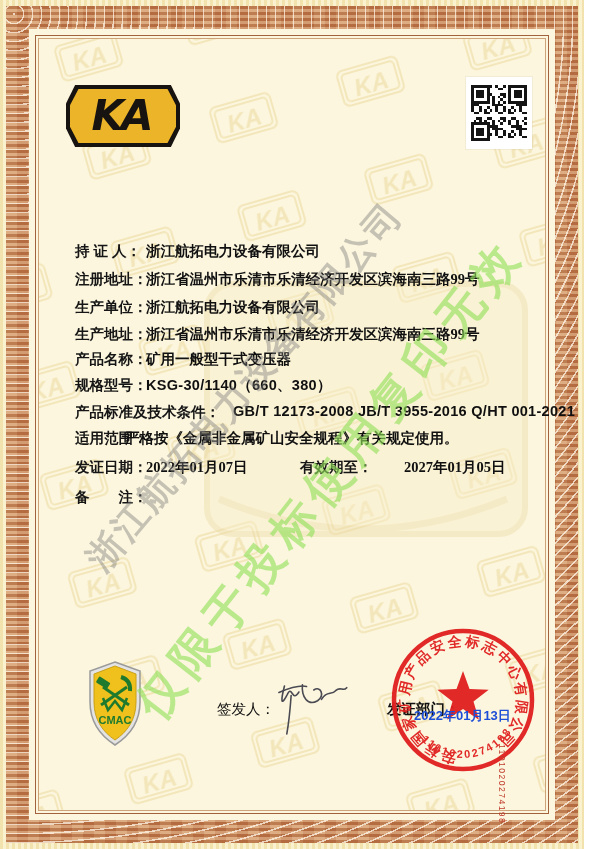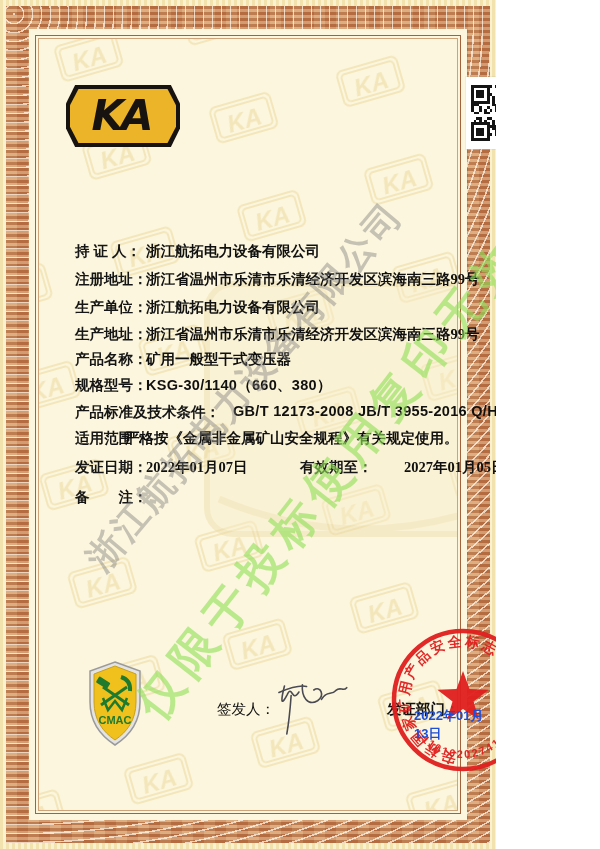--- a/index.html
+++ b/index.html
@@ -1,17 +1,17 @@
 <!DOCTYPE html>
 <html><head>
 <meta charset="utf-8">
 <style>
   html,body{margin:0;padding:0;background:#ffffff;}
   .page{
-    position:relative;width:496px;height:849px;overflow:hidden;
+    position:relative;width:584px;height:849px;overflow:hidden;
     background:#fbf4da;font-family:"Liberation Sans",sans-serif;color:#111;
   }
   
   .border-rim{position:absolute;inset:0;background:repeating-linear-gradient(90deg,#f1e2ae 0 3px,#faf1cf 3px 6px);}
   .border-band{
     position:absolute;inset:6px;background-color:#cb8a5c;
     background-image:
       repeating-radial-gradient(circle at 8px 8px, rgba(255,246,232,.75) 0 1.5px, rgba(255,246,232,0) 1.5px 9px),
       repeating-linear-gradient(0deg, rgba(168,90,46,.45) 0 3px, rgba(238,196,156,.45) 3px 6px),
       repeating-linear-gradient(90deg,#d09a6e 0 11px,#bd7a4e 11px 22px);

